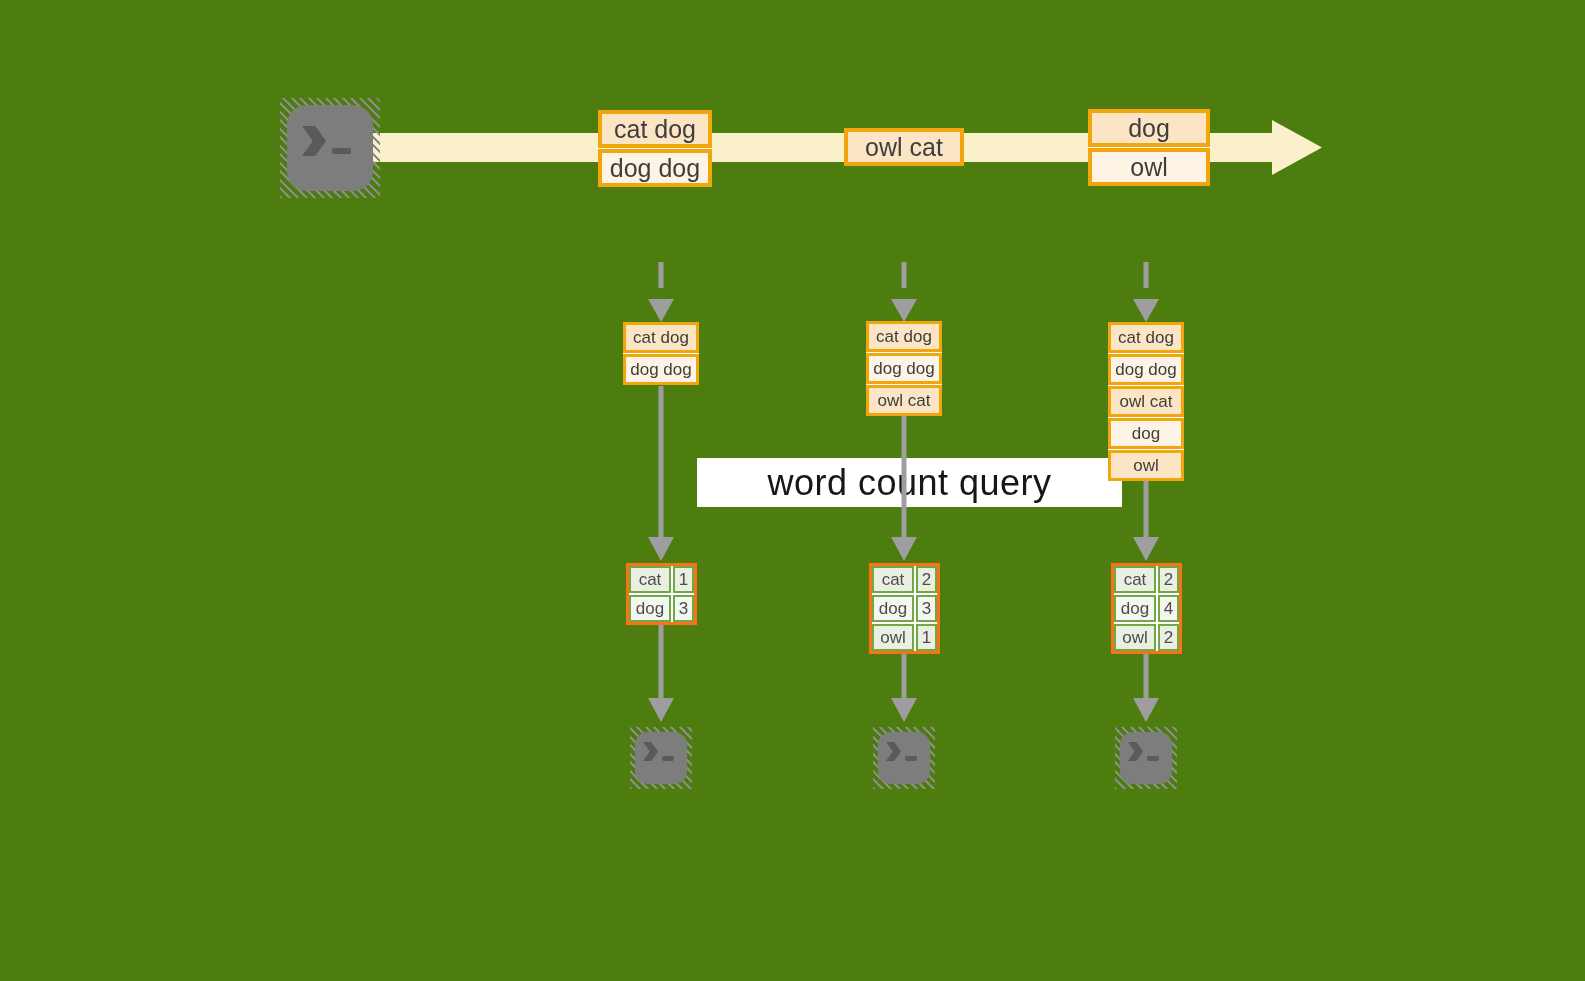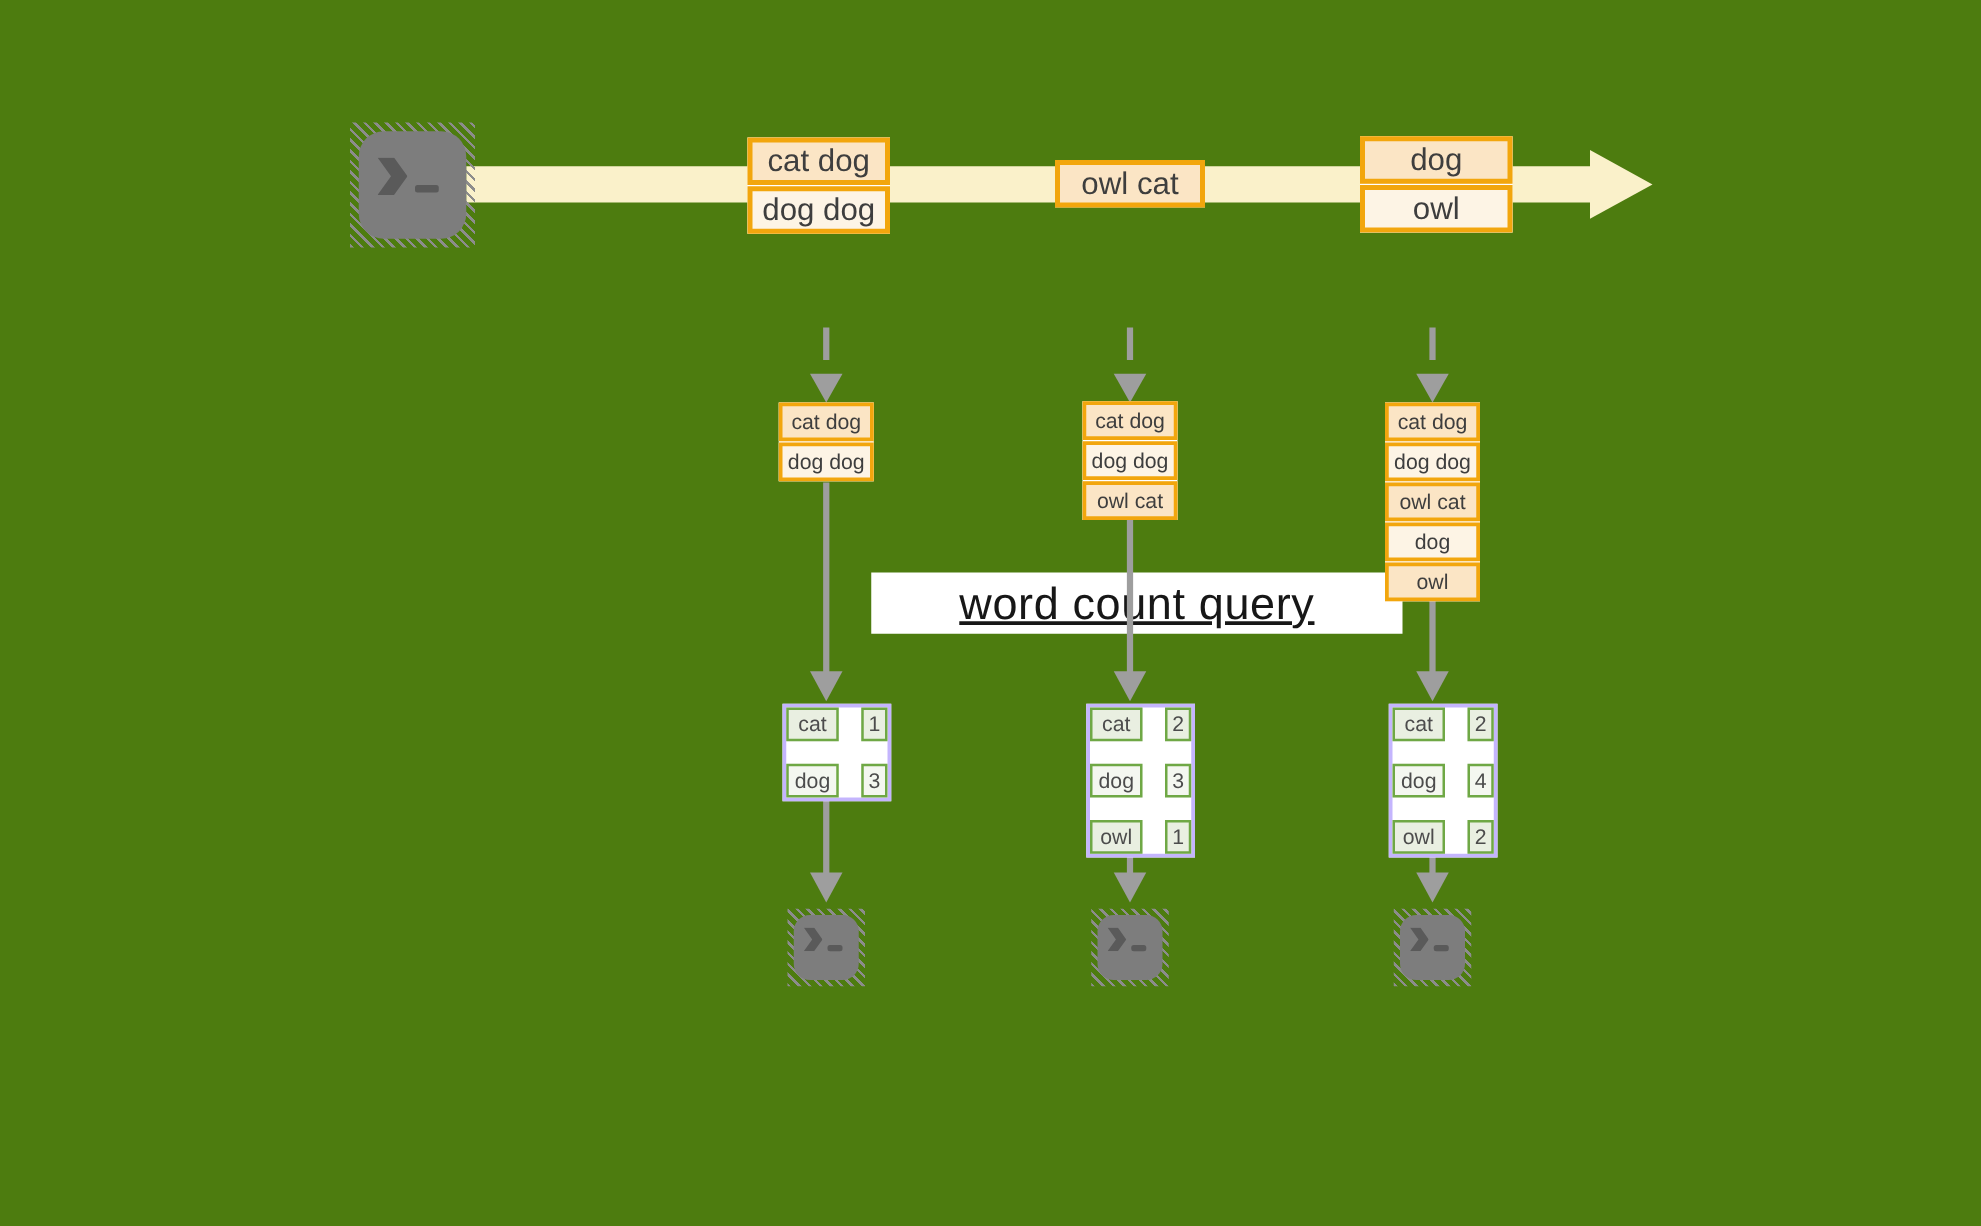--- a/index.html
+++ b/index.html
@@ -18,25 +18,25 @@
   .ostack { position:absolute; background:#fff; display:flex; flex-direction:column; gap:1px; }
   .ostack .cell { display:flex; align-items:center; justify-content:center; color:#3e3e3e; width:100%; }
   .big .cell  { border:4px solid #F2A60D; height:38px; font-size:25px; }
   .small .cell{ border:3px solid #F2A60D; height:31px; font-size:17px; }
   .fa { background:#FBE5C5; }
   .fb { background:#FDF4E5; }
 
   
   .band { position:absolute; left:697px; top:458px; width:425px; height:49px; background:#ffffff;
           display:flex; align-items:center; justify-content:center; font-size:36px; color:#171717;
-          font-weight:400; letter-spacing:0.5px;text-decoration:underline; }
+          font-weight:400; letter-spacing:0.5px; }
 
   
-  .gtable { position:absolute; background:#fff; border:3px solid #c4b5fd; display:grid;
-            grid-template-columns:42px 21px; gap:18px; }
+  .gtable { position:absolute; background:#fff; border:3px solid #f97316; display:grid;
+            grid-template-columns:42px 21px; gap:2px; }
   .gtable .gcell { border:2px solid #6FA845; height:27px; display:flex; align-items:center;
                    justify-content:center; font-size:17px; color:#4c4c4c; }
   .ga { background:#E9EFE1; }
   .gb { background:#F4F7F0; }
 </style>
 </head>
 <body>
 
 <div class="canvas">
 

